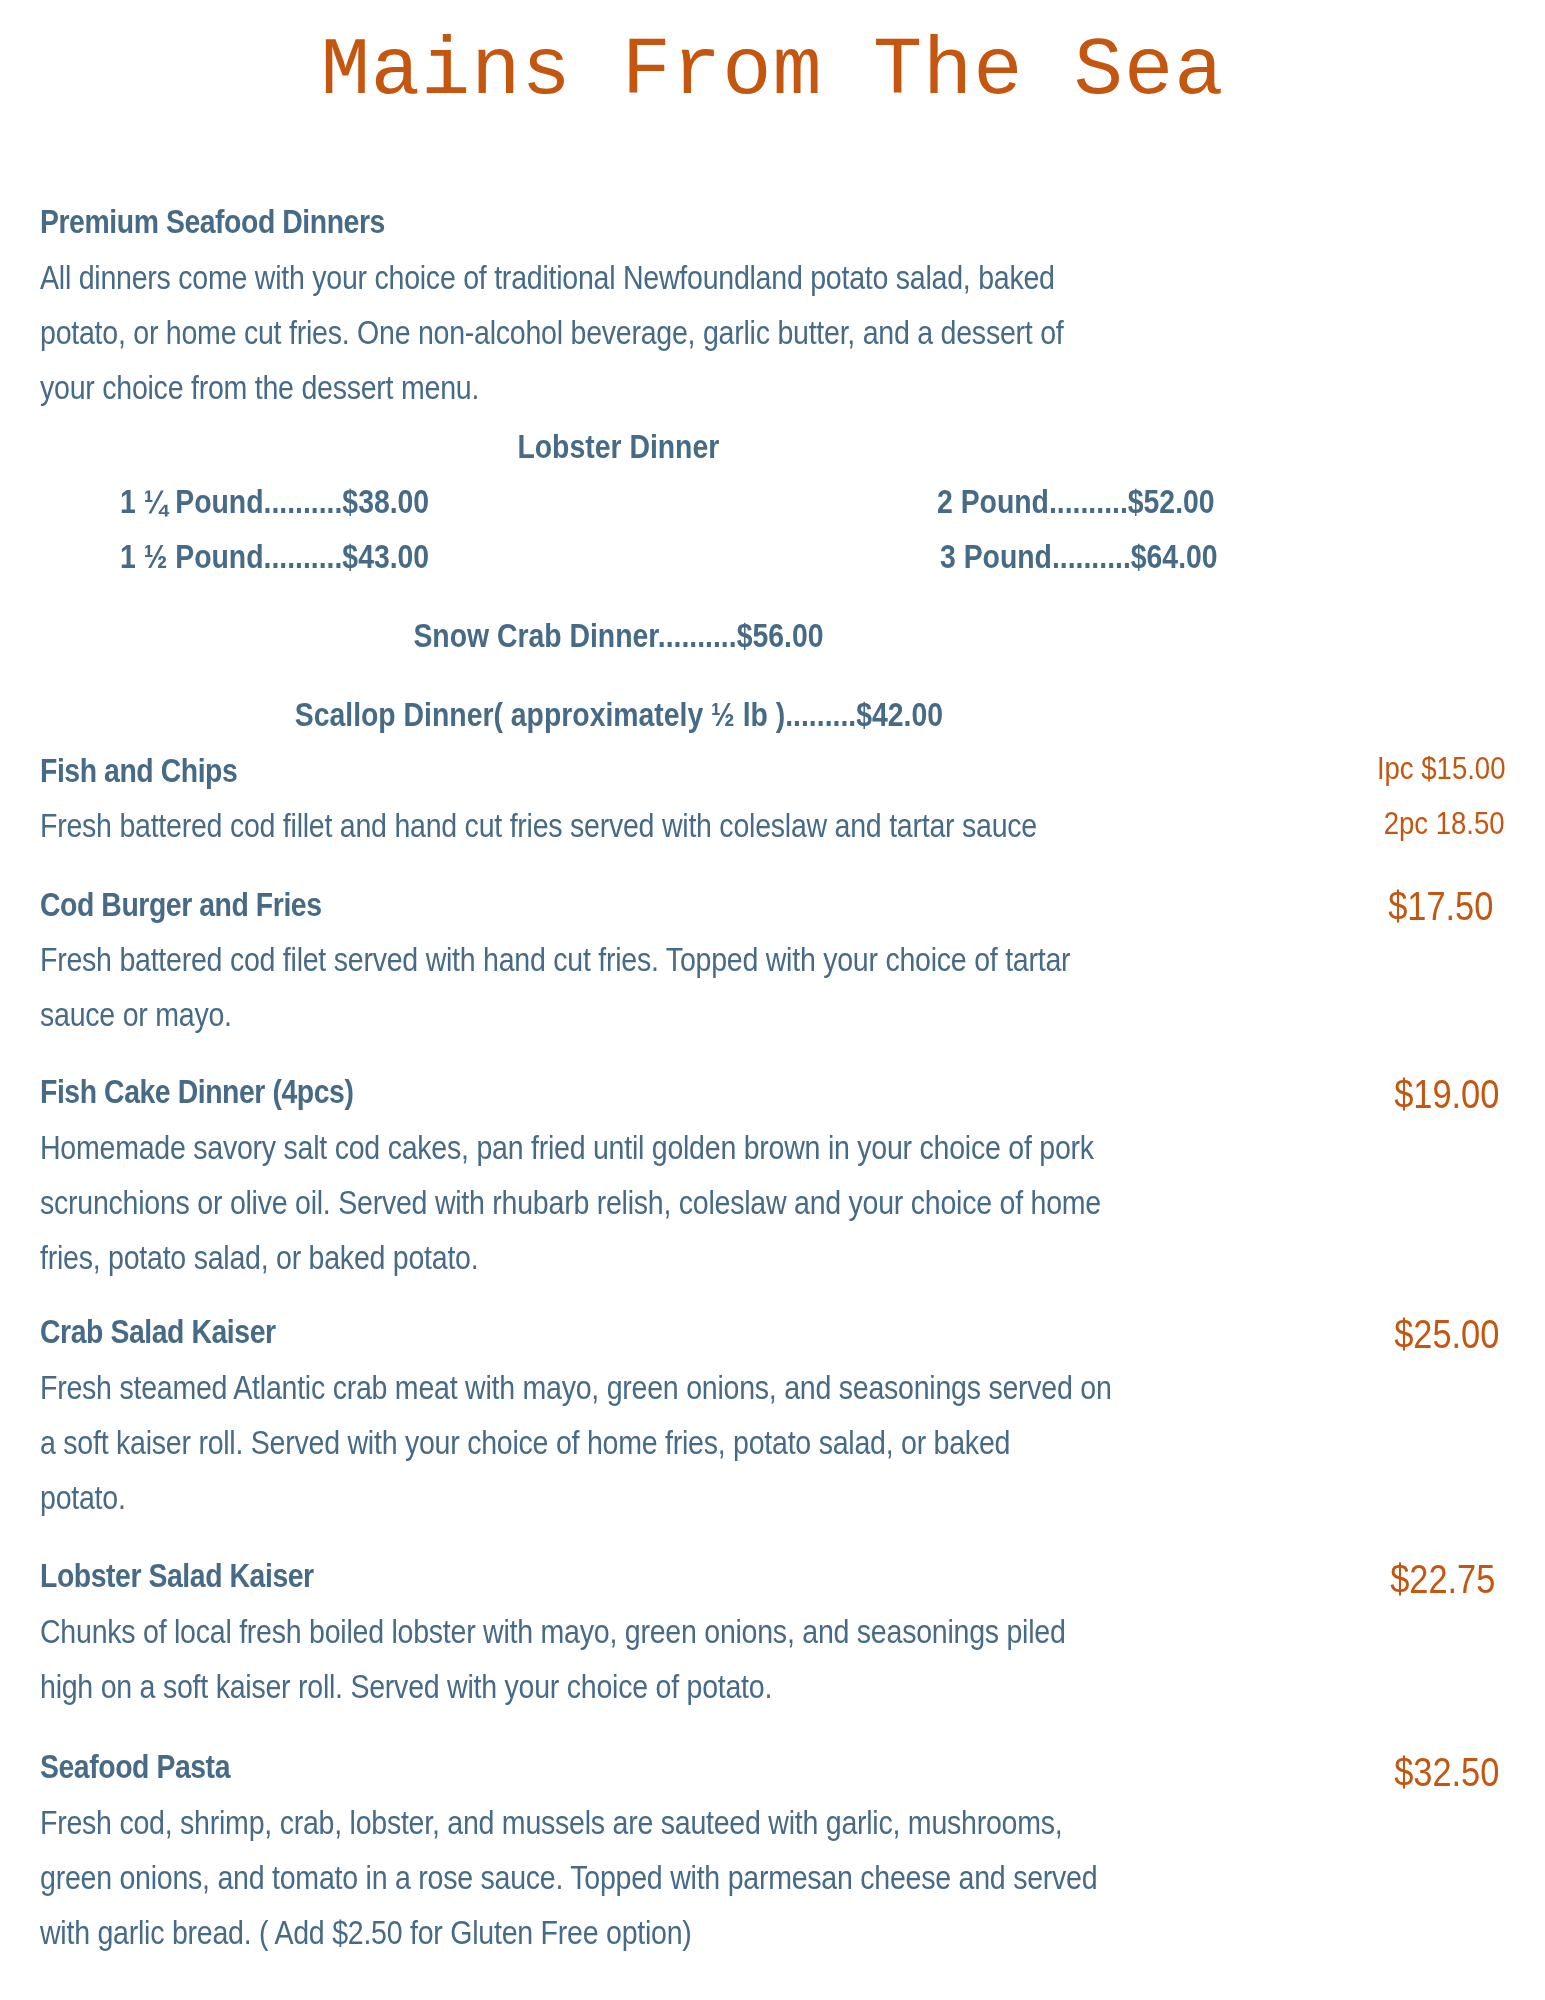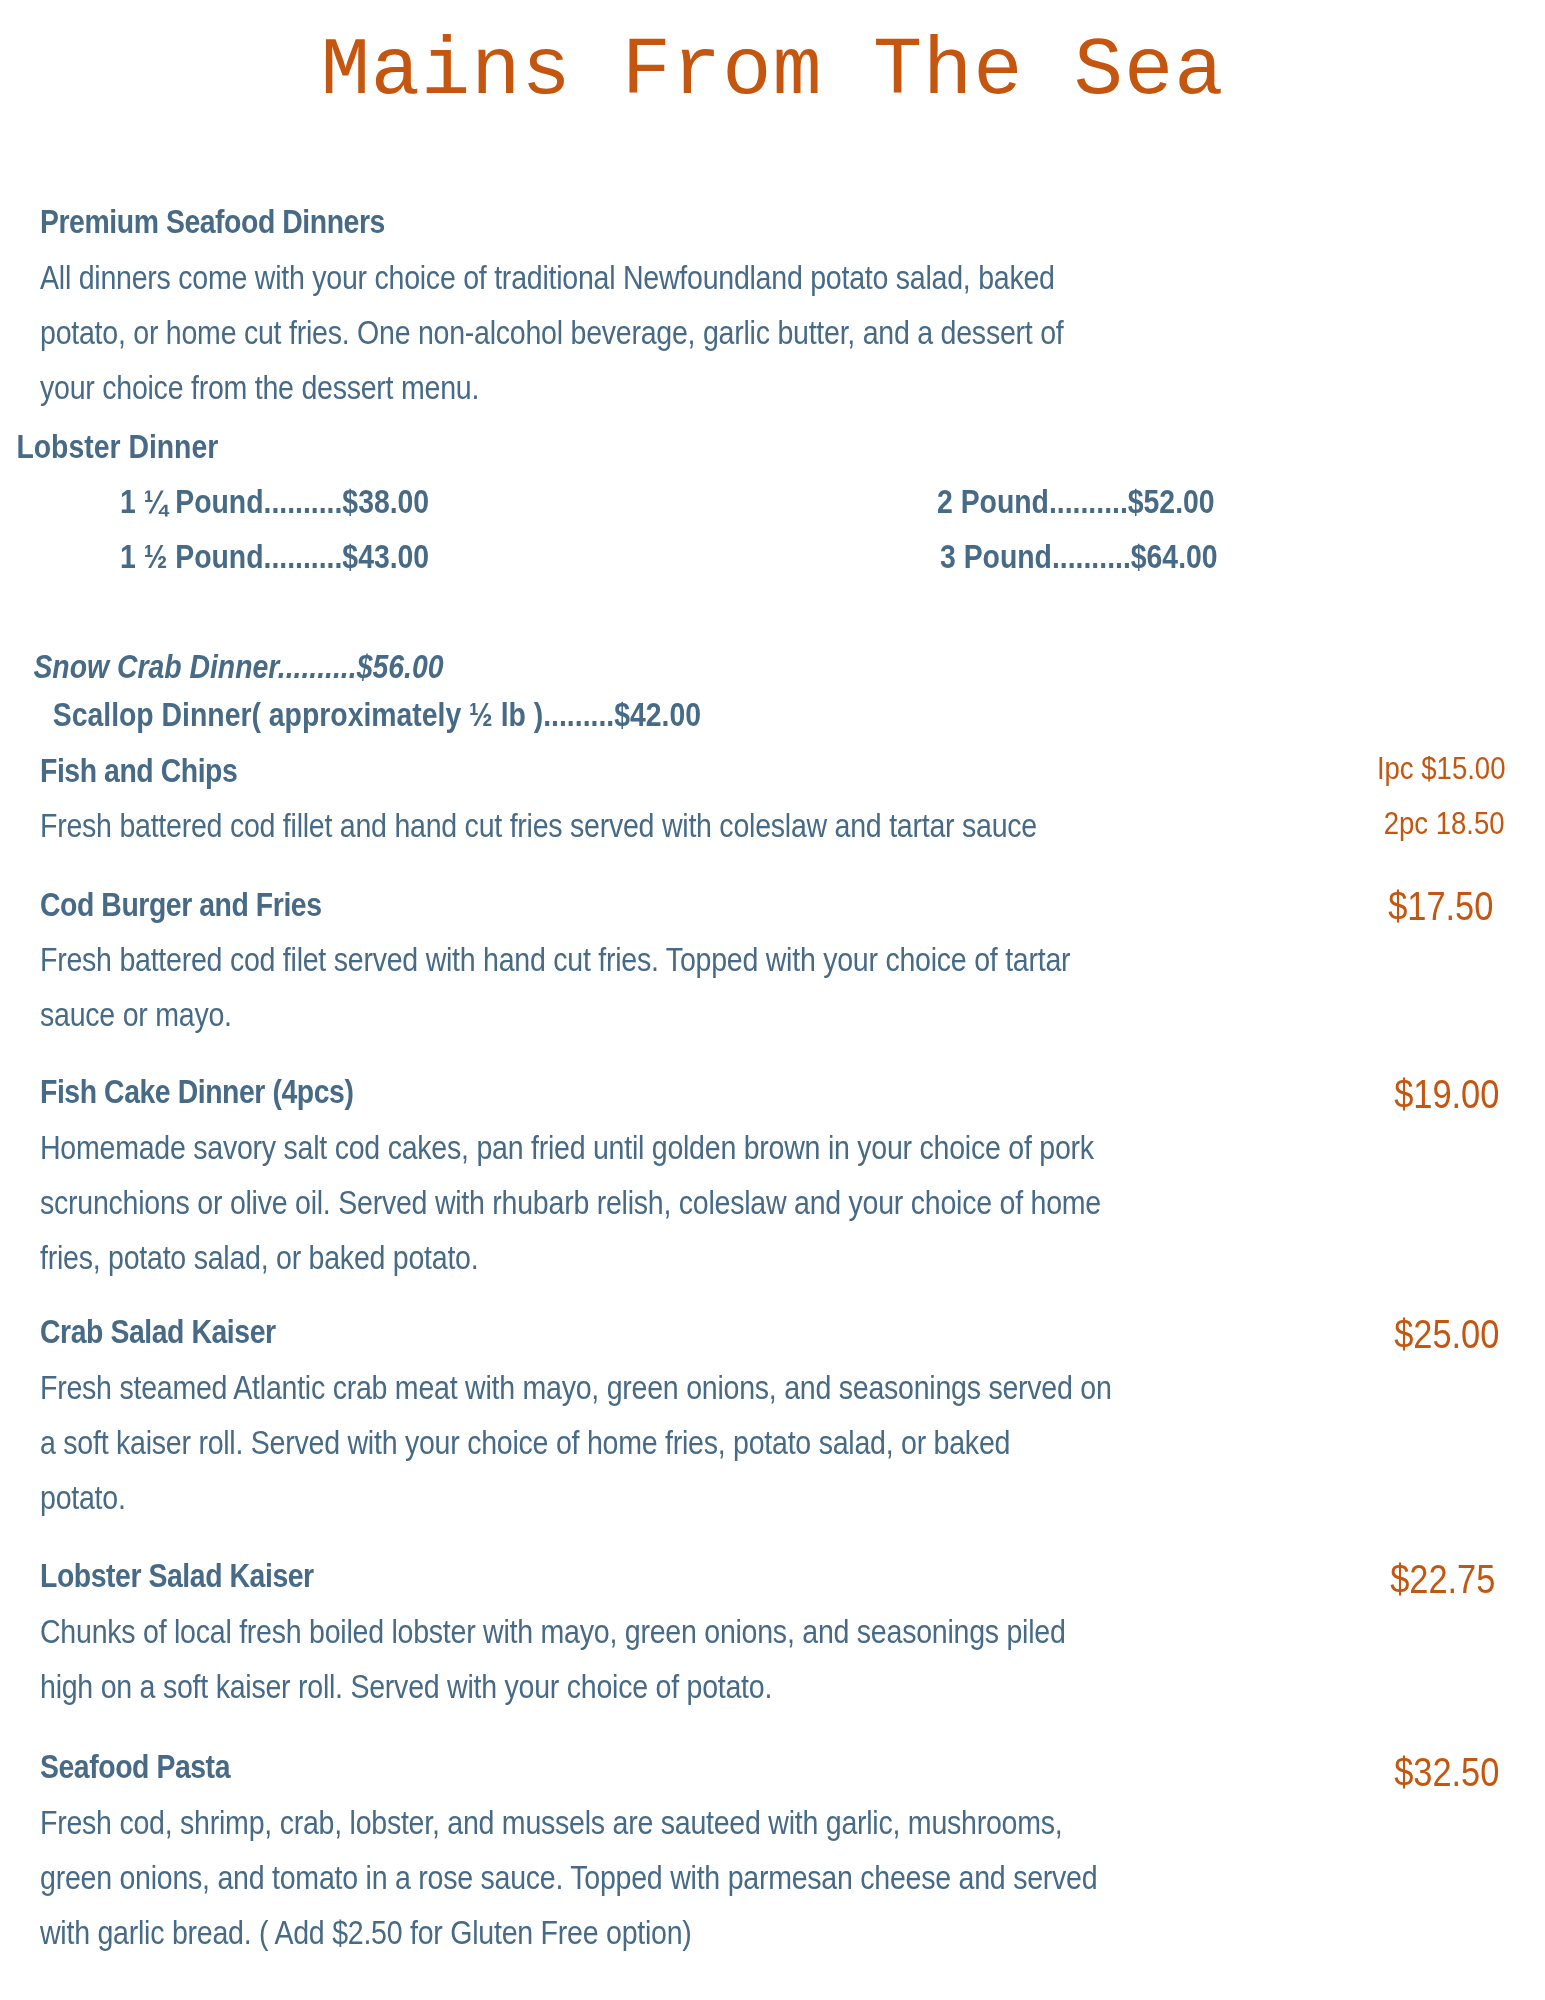--- a/index.html
+++ b/index.html
@@ -4,21 +4,21 @@
 <style>
   html, body { margin: 0; padding: 0; background: #ffffff; }
   body { width: 1545px; height: 2000px; position: relative; overflow: hidden;
          font-family: "Liberation Sans", sans-serif; color: #476a86; }
   .title { position: absolute; left: 0; top: 22px; width: 1545px; text-align: center;
            font-family: Liberation Mono, monospace; font-weight: normal;
            font-size: 82px; color: #c5560f; letter-spacing: 1px; line-height: 100px; }
   .abs { position: absolute; white-space: nowrap; }
   .head { font-weight: bold; font-size: 33px; color: #476a86; letter-spacing: -0.5px; transform: scaleX(0.86); transform-origin: left center; }
   .body-line { font-size: 34px; color: #476a86; transform: scaleX(0.84); transform-origin: left center; letter-spacing: -0.3px; }
-  .center { left: 0; width: 1237px; }
+  .center { left: 0; width: 1237px; text-align: center; }
   .center .inner { display: inline-block; transform: scaleX(0.86); transform-origin: center center; }
   .lob { font-weight: bold; font-size: 33px; color: #476a86; transform: scaleX(0.86); transform-origin: left center; }
   .price { position: absolute; right: 40px; text-align: right; color: #c5560f; font-size: 40px;
            transform: scaleX(0.86); transform-origin: right center; white-space: nowrap; }
   .price-sm { font-size: 32px; }
 </style>
 </head>
 <body>
 
 <div class="title">Mains From The Sea</div>
@@ -29,21 +29,21 @@
 <div class="abs body-line" style="left:40px; top:368px;">your choice from the dessert menu.</div>
 
 <div class="abs center" style="top:428px;">
   <span class="inner lob">Lobster Dinner</span>
 </div>
 <div class="abs lob" style="left:120px; top:483px;">1 ¼ Pound..........$38.00</div>
 <div class="abs lob" style="left:120px; top:538px;">1 ½ Pound..........$43.00</div>
 <div class="abs lob" style="left:937px; top:483px;">2 Pound..........$52.00</div>
 <div class="abs lob" style="left:940px; top:538px;">3 Pound..........$64.00</div>
 
-<div class="abs center" style="top:648px;font-style:italic;">
+<div class="abs center" style="top:617px;">
   <span class="inner lob">Snow Crab Dinner..........$56.00</span>
 </div>
 <div class="abs center" style="top:696px;">
   <span class="inner lob">Scallop Dinner( approximately ½ lb ).........$42.00</span>
 </div>
 
 <div>
   <div class="abs head" style="left:40px; top:752px;">Fish and Chips</div>
   <div class="abs body-line" style="left:40px; top:806px;">Fresh battered cod fillet and hand cut fries served with coleslaw and tartar sauce</div>
   <div class="price price-sm" style="top:750px;">Ipc $15.00</div>

